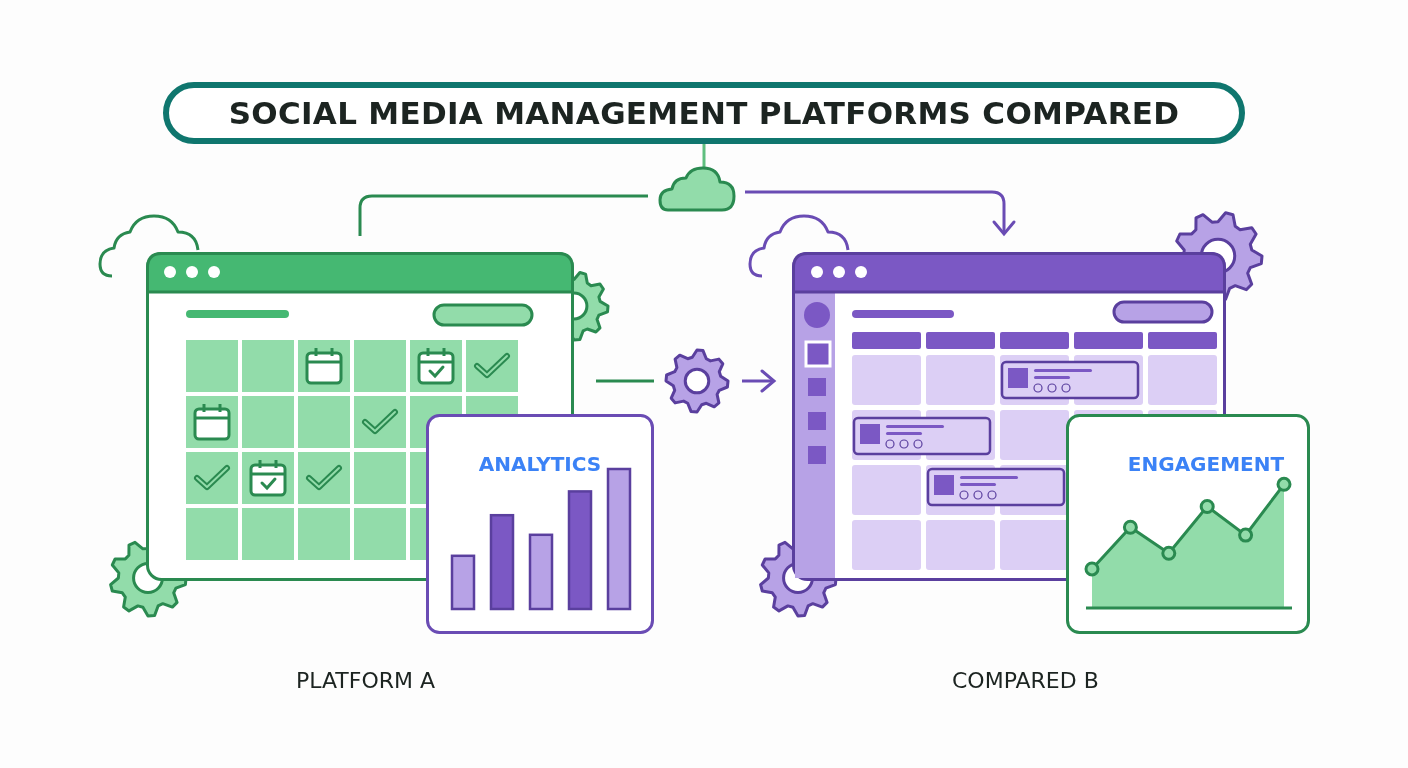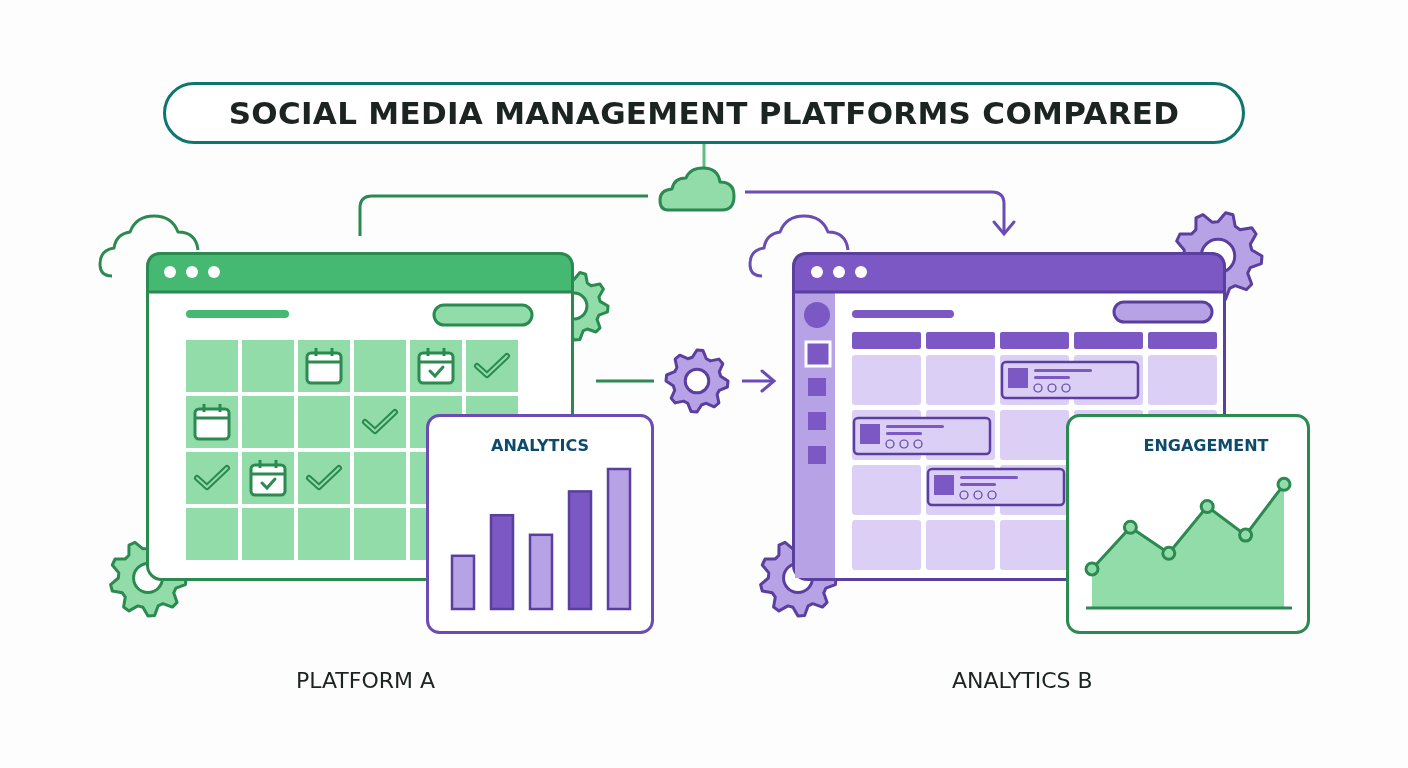--- a/index.html
+++ b/index.html
@@ -1,21 +1,21 @@
 <!DOCTYPE html>
 <html><head>
 <meta charset="utf-8">
 <style>
   html,body{margin:0;padding:0;background:#fdfdfd;}
   body{width:1408px;height:768px;position:relative;overflow:hidden;font-family:"DejaVu Sans","Liberation Sans",sans-serif;}
   .abs{position:absolute;}
-  .title-pill{left:163px;top:82px;width:1082px;height:62px;border:3px solid #0f766e;border-radius:32px;box-sizing:border-box;background:#fff;display:flex;align-items:center;justify-content:center;}
+  .title-pill{left:163px;top:82px;width:1082px;height:62px;border:6px solid #0f766e;border-radius:32px;box-sizing:border-box;background:#fff;display:flex;align-items:center;justify-content:center;}
   .title-text{font-weight:bold;font-size:31px;color:#1c2421;letter-spacing:0.3px;white-space:nowrap;}
   .platform-label{font-weight:normal;font-size:22px;color:#1c2421;}
-  .card-title{font-weight:bold;font-size:16px;color:#0c4a6e;text-align:center;}
+  .card-title{font-weight:bold;font-size:20px;color:#3b82f6;text-align:center;margin-top:16px;}
   svg{overflow:visible;}
 </style>
 </head>
 <body>
 
 <div class="abs title-pill">
   <span class="title-text">SOCIAL MEDIA MANAGEMENT PLATFORMS COMPARED</span>
 </div>
 
 <svg class="abs" style="left:0;top:0" width="1408" height="768">
@@ -225,13 +225,13 @@
       <circle cx="64.4" cy="113.276" r="6" fill="#92dcaa" stroke="#2a8a50" stroke-width="3"></circle>
       <circle cx="102.8" cy="139.316" r="6" fill="#92dcaa" stroke="#2a8a50" stroke-width="3"></circle>
       <circle cx="141.2" cy="92.44399999999999" r="6" fill="#92dcaa" stroke="#2a8a50" stroke-width="3"></circle>
       <circle cx="179.6" cy="121.088" r="6" fill="#92dcaa" stroke="#2a8a50" stroke-width="3"></circle>
       <circle cx="218" cy="70.30999999999999" r="6" fill="#92dcaa" stroke="#2a8a50" stroke-width="3"></circle>
     </svg>
   <div class="abs card-title" style="left:0;top:22px;width:280px;">ENGAGEMENT</div>
 </div>
 
 <div class="abs platform-label" style="left:296px;top:668px;">PLATFORM A</div>
-<div class="abs platform-label" style="left:952px;top:668px;">ANALYTICS B</div>
+<div class="abs platform-label" style="left:952px;top:668px;">COMPARED B</div>
 
 </body></html>

